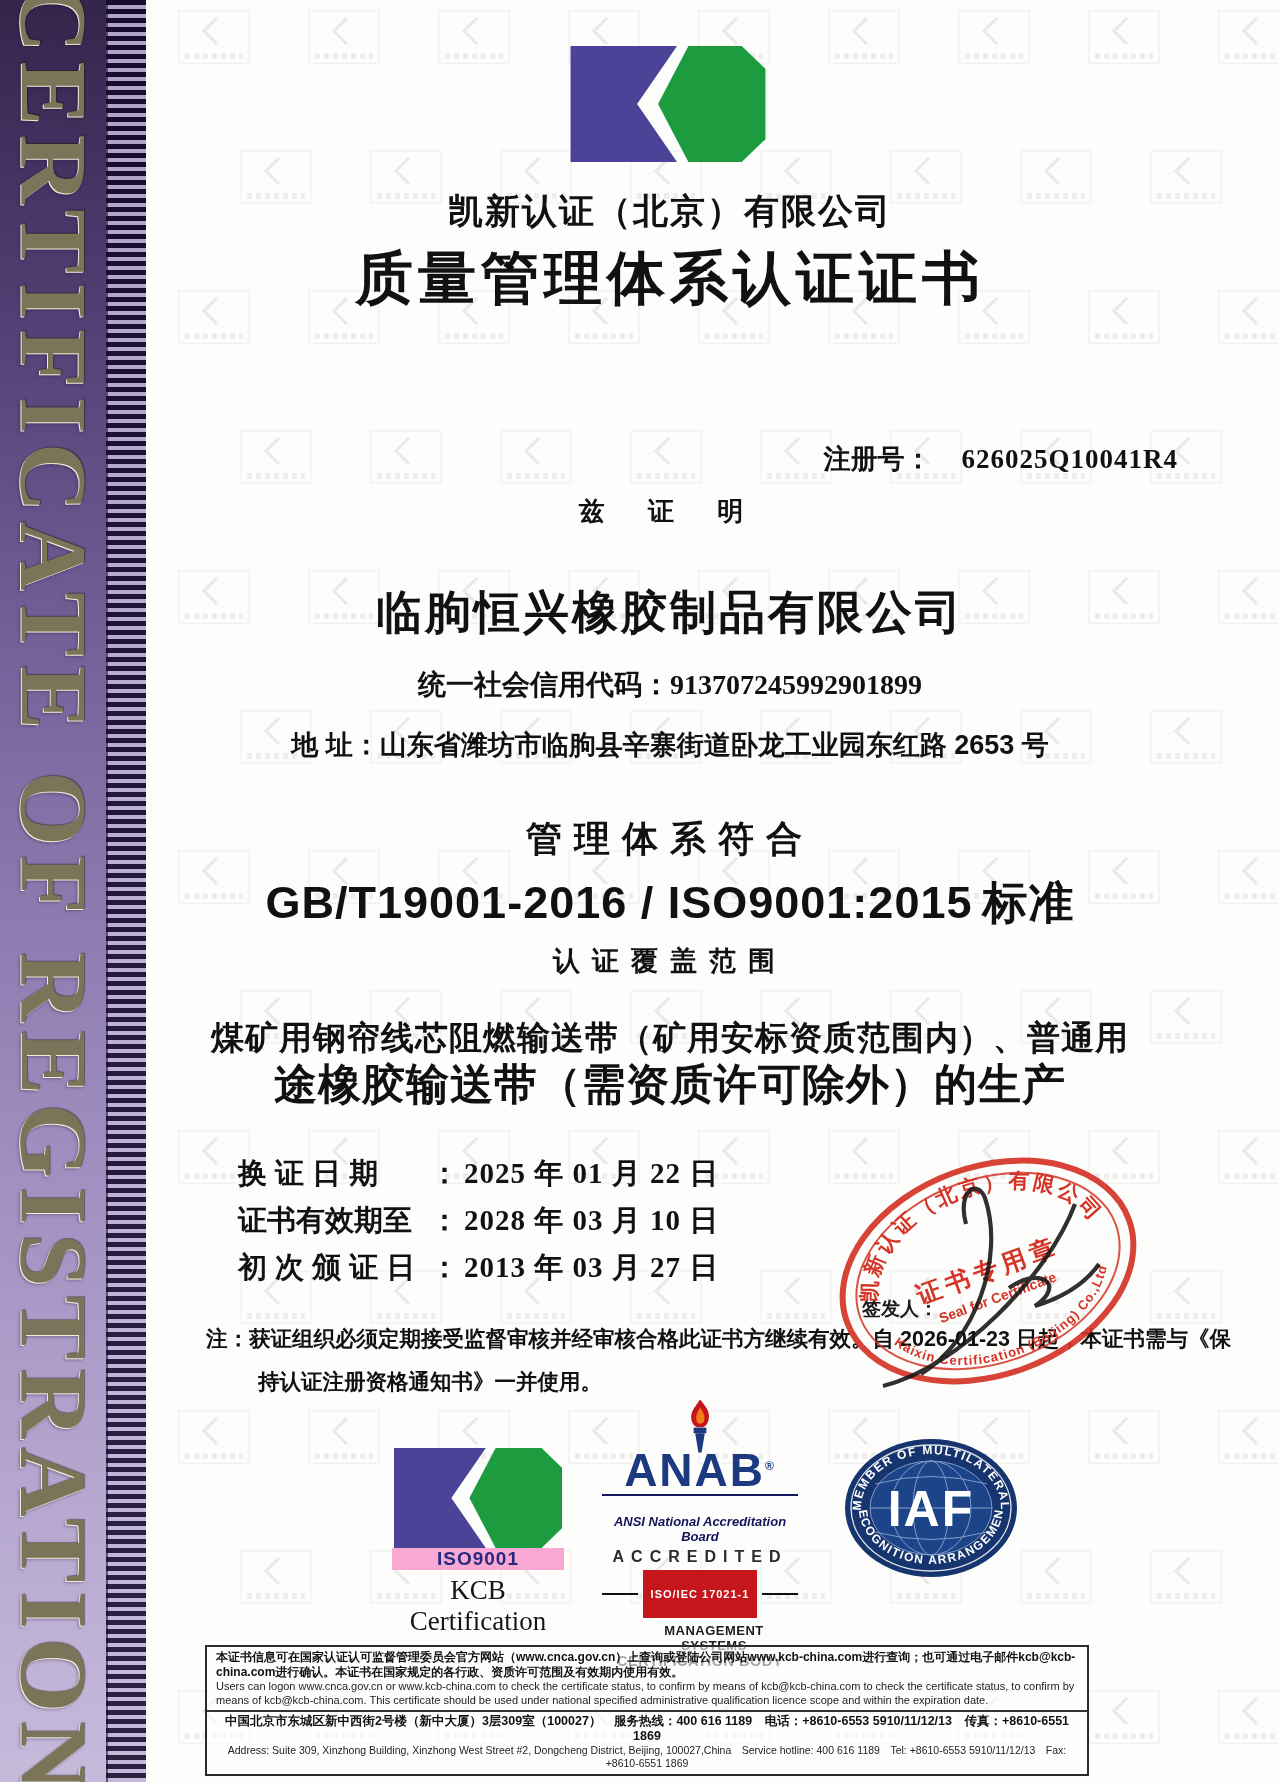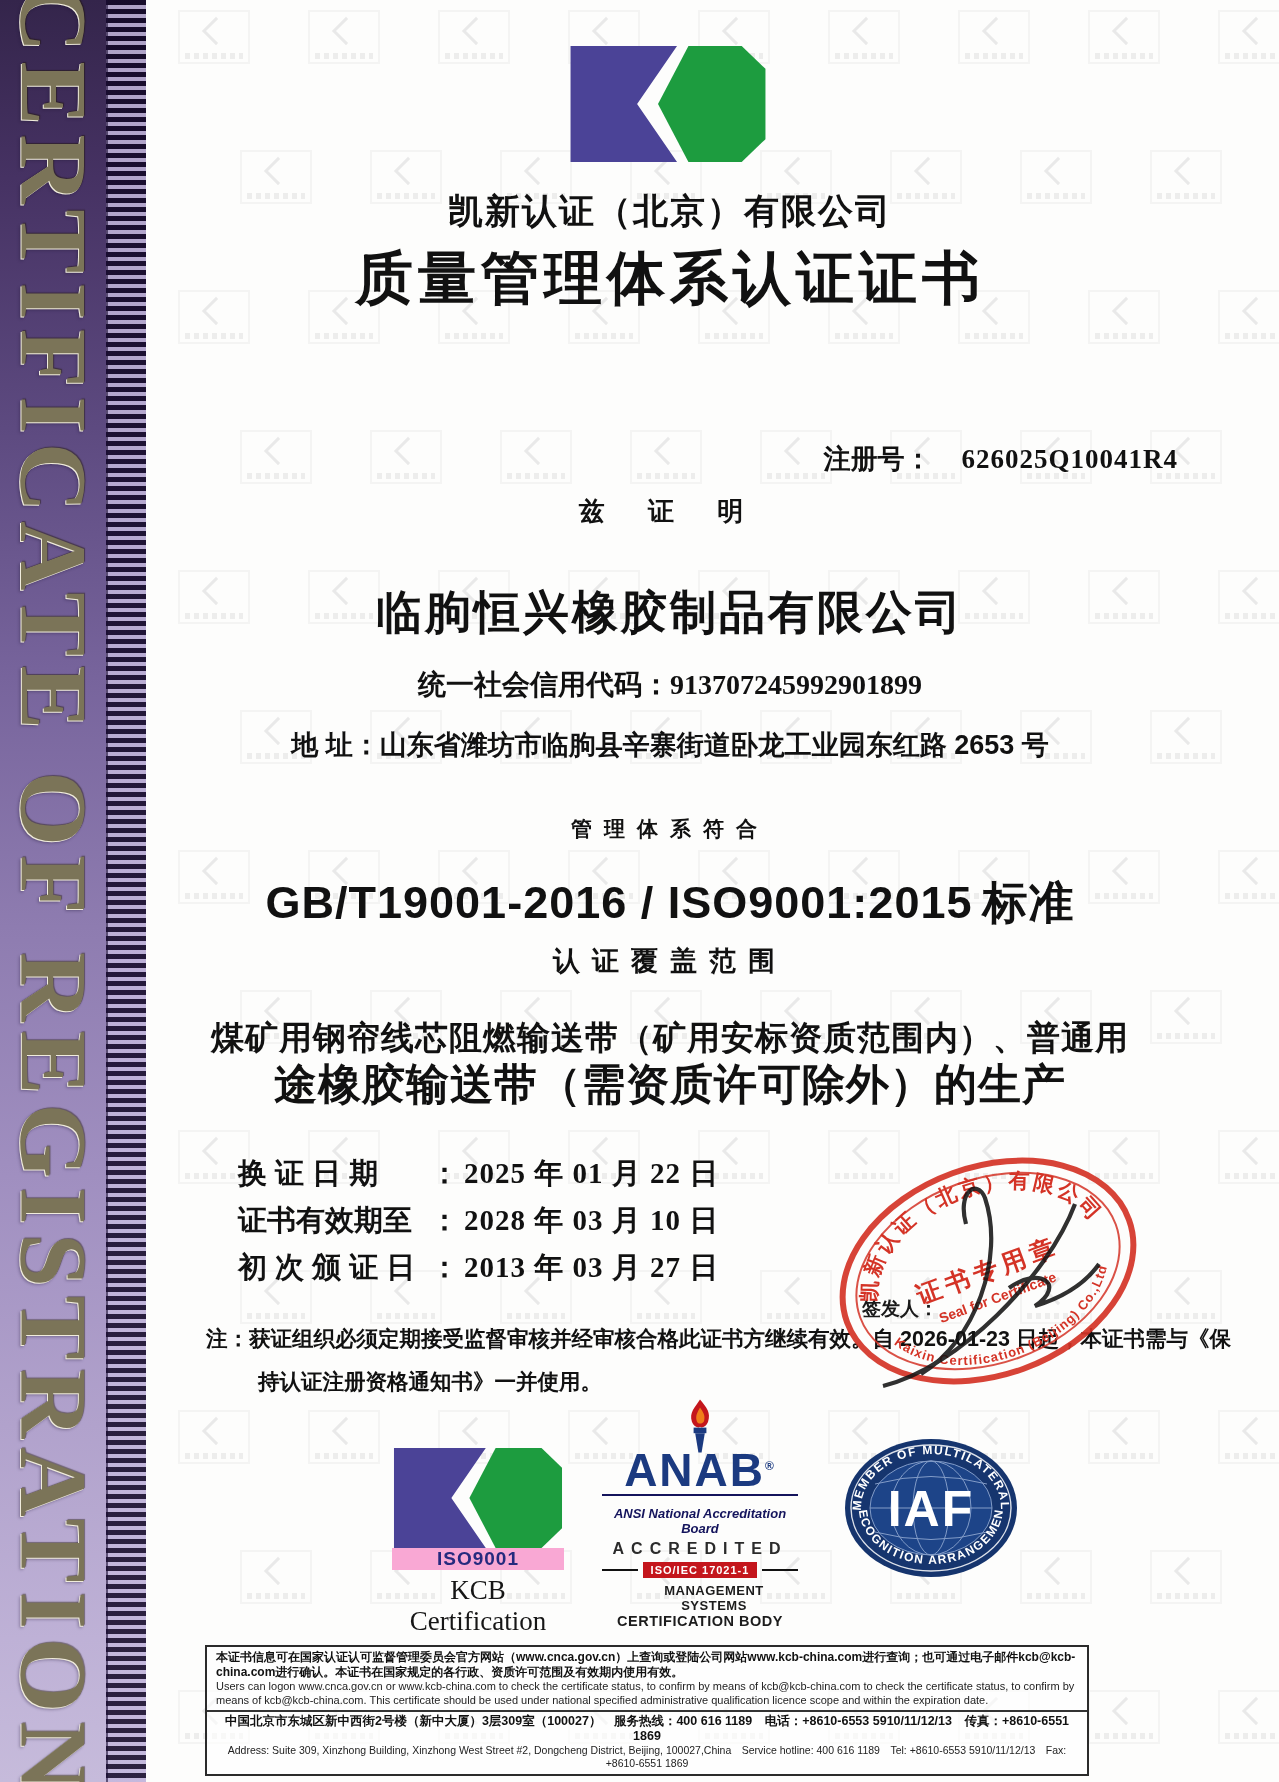--- a/index.html
+++ b/index.html
@@ -29,21 +29,21 @@
   .c{position:absolute;left:0;width:100%;text-align:center;}
   .org-name{top:188px;font-size:35px;font-weight:800;letter-spacing:2px;}
   .main-title{top:240px;font-size:58px;font-weight:900;letter-spacing:5px;}
   .reg-row{top:441px;text-align:right;padding-right:12px;font-size:27px;font-weight:700;}
   .reg-row .num{font-family:"Liberation Serif",serif;margin-left:30px;letter-spacing:1px;}
   .certify{top:494px;font-size:26px;font-weight:700;letter-spacing:18px;}
   .company{top:582px;font-size:46px;font-weight:800;letter-spacing:3px;}
   .credit{top:666px;font-size:28px;font-weight:700;}
   .credit .num,.date-val{font-family:"Liberation Serif",serif;}
   .addr{top:727px;font-size:27px;font-weight:700;}
-  .conform{top:815px;font-size:21px;font-weight:700;letter-spacing:12px;}
+  .conform{top:815px;font-size:36px;font-weight:700;letter-spacing:12px;}
   .standard{top:873px;font-size:45px;font-weight:900;letter-spacing:1px;}
   .standard .suffix{margin-left:10px;}
   .scope-label{top:943px;font-size:27px;font-weight:700;letter-spacing:12px;}
   .scope1{top:1016px;font-size:33px;font-weight:800;letter-spacing:1px;}
   .scope2{top:1056px;font-size:43px;font-weight:800;letter-spacing:1px;}
   .dates{position:absolute;left:88px;top:1150px;}
   .date-row{display:flex;align-items:center;height:47px;font-size:29px;font-weight:700;}
   .date-row .lbl{display:inline-block;width:192px;}
   .date-row .colon{display:inline-block;width:34px;}
   .date-val{letter-spacing:1px;}
@@ -51,25 +51,25 @@
   .note .l2{margin-left:52px;}
   .issuer{position:absolute;left:712px;top:1296px;font-size:19px;font-weight:700;color:#1a1a1a;}
   
   .kcb{position:absolute;left:242px;top:1448px;width:172px;text-align:center;}
   .kcb .strip{margin-top:-4px;height:22px;background:#f9a8d4;color:#262a7e;font-weight:700;font-size:19px;line-height:22px;letter-spacing:1px;}
   .kcb .cap{margin-top:5px;font-family:"Liberation Serif",serif;font-size:27px;color:#161616;}
   .anab{position:absolute;left:452px;top:1398px;width:196px;text-align:center;}
   .anab .torch{height:56px;margin-bottom:-14px;}
   .anab .name{font-size:46px;font-weight:900;color:#1b3a80;letter-spacing:2px;line-height:44px;}
   .anab .name sup{font-size:12px;}
-  .anab .board{margin-top:2px;font-size:13px;font-weight:700;font-style:italic;color:#14145c;border-top:2px solid #14145c;padding-top:10px;}
+  .anab .board{margin-top:2px;font-size:13px;font-weight:700;font-style:italic;color:#14145c;border-top:2px solid #14145c;padding-top:18px;}
   .anab .accr{margin-top:4px;font-size:16px;font-weight:700;letter-spacing:7px;color:#2b2b2b;}
   .anab .stdrow{margin-top:4px;display:flex;align-items:center;justify-content:center;gap:5px;}
   .anab .stdrow i{flex:1;height:2px;background:#111;}
-  .anab .std{background:#c4161c;color:#fff;font-size:11px;font-weight:700;padding:2px 8px;letter-spacing:1px;}
+  .anab .std{background:#c4161c;color:#fff;font-size:11px;font-weight:700;padding:18px 8px;letter-spacing:1px;}
   .anab .l1{margin-top:5px;font-size:13px;font-weight:800;color:#1c1c1c;letter-spacing:.5px;margin-left:28px;}
   .anab .l2{font-size:14.5px;font-weight:800;color:#1c1c1c;letter-spacing:.5px;}
   .iaf{position:absolute;left:694px;top:1437px;}
   
   .seal{position:absolute;left:673px;top:1136px;z-index:3;}
   
   .footer-box{position:absolute;left:55px;top:1645px;width:884px;border:2px solid #2b2b2b;background:rgba(255,255,255,.6);padding:3px 9px 4px;}
   .footer-box .cn1{font-size:12px;font-weight:700;line-height:14.5px;color:#111;}
   .footer-box .en1{font-size:11px;line-height:13.5px;color:#222;margin-top:1px;}
   .footer-box .sep{border-top:2px solid #333;margin:3px -9px 2px;}

